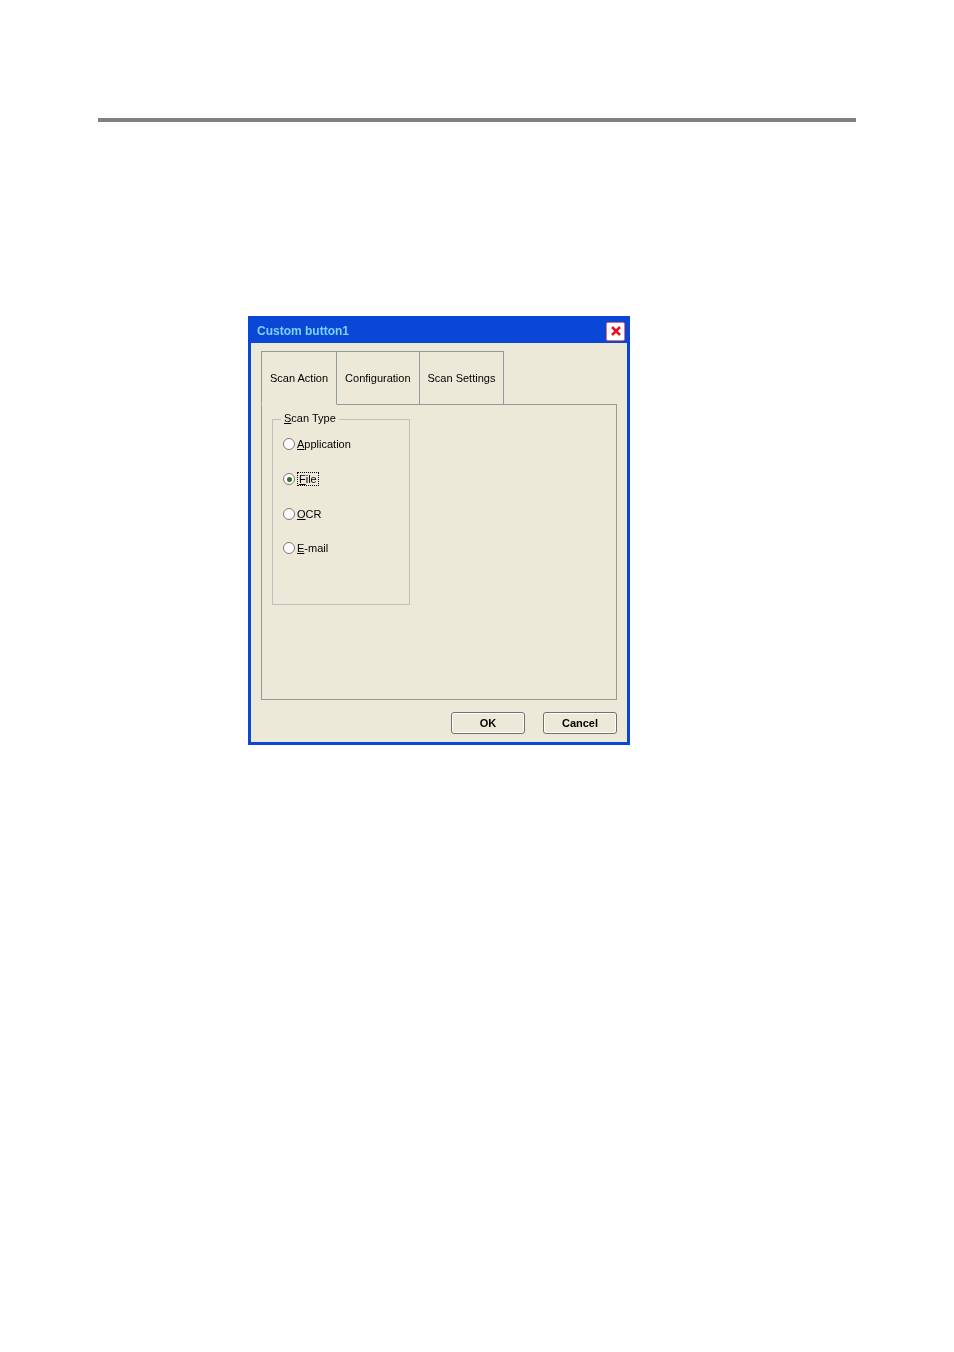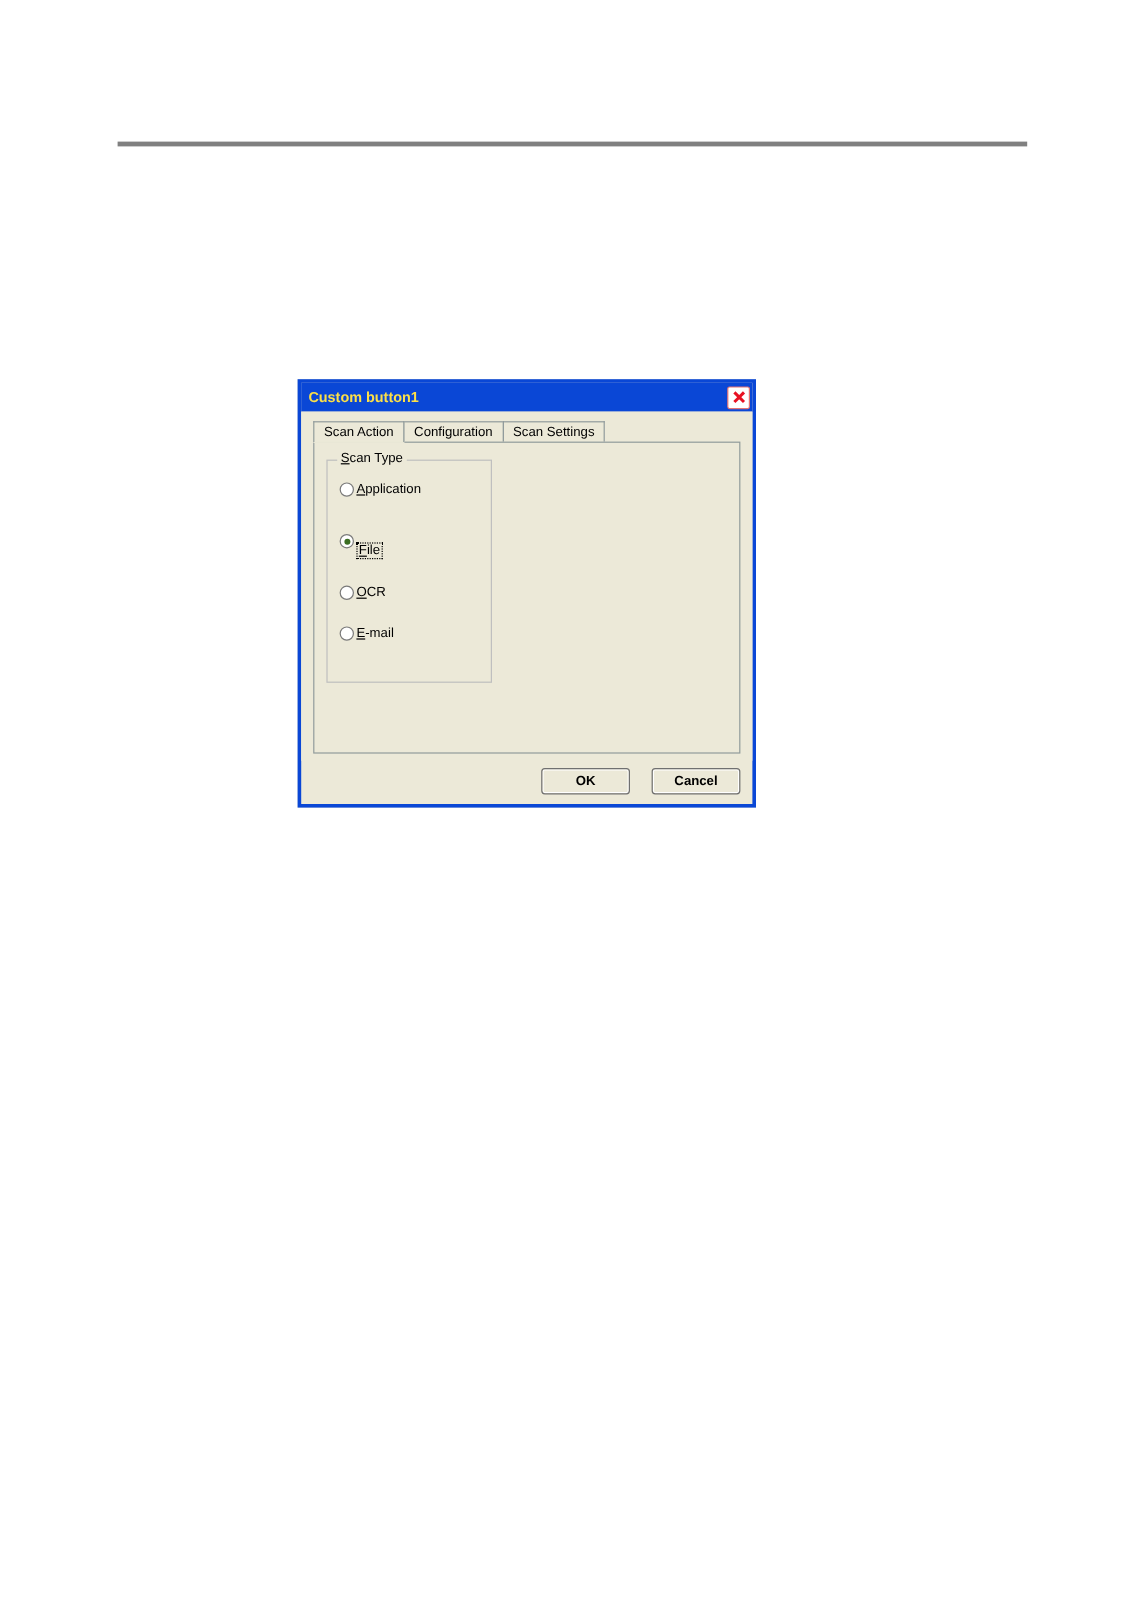--- a/index.html
+++ b/index.html
@@ -30,21 +30,21 @@
     .titlebar {
       height: 24px;
       background: linear-gradient(to bottom, #3B78FF 0%, #0A47D6 100%);
       background: #0A47D6;
       display: flex;
       align-items: center;
       justify-content: space-between;
       padding: 0 2px 0 6px;
     }
     .titlebar-title {
-      color: #fde047;
+      color: #7dd3fc;
       font-weight: bold;
       font-size: 12px;
     }
     .close-btn {
       width: 19px;
       height: 19px;
       background: #ffffff;
       border: 1px solid #e57373;
       display: flex;
       align-items: center;
@@ -56,37 +56,37 @@
       padding: 8px 10px 6px 10px;
       background: #ECE9D8;
     }
     .tabs {
       display: flex;
       position: relative;
       margin-bottom: -1px;
     }
     .tab {
       font-size: 11px;
-      padding: 2px 8px;
+      padding: 20px 8px;
       background: #ECE9D8;
       border: 1px solid #919B9C;
       border-bottom: none;
       margin-right: -1px;
       position: relative;
       cursor: default;
     }
     .tab.active {
       background: #ECE9D8;
       border-bottom: 1px solid #ECE9D8;
       z-index: 2;
     }
     .tab-panel {
       border: 1px solid #919B9C;
       background: #ECE9D8;
-      height: 260px;
+      height: 296px;
       padding: 12px 10px;
       position: relative;
     }
     .fieldset {
       border: 1px solid #BFBFBF;
       width: 138px;
       height: 186px;
       padding: 18px 10px 8px 10px;
       position: relative;
       margin-top: 2px;
@@ -123,21 +123,20 @@
       height: 5px;
       border-radius: 50%;
       background: #3b6e22;
       display: none;
     }
     .radio-outer.selected .radio-inner { display: block; }
     .radio-label .ul { text-decoration: underline; }
     .radio-label.focused {
       border: 1px dotted #000;
       padding: 0 1px;
-      margin-top: 16px;
     }
     .button-row {
       display: flex;
       justify-content: flex-end;
       gap: 18px;
       padding: 6px 10px 8px 0;
       font-weight: bold;
     }
     .btn {
       width: 74px;

